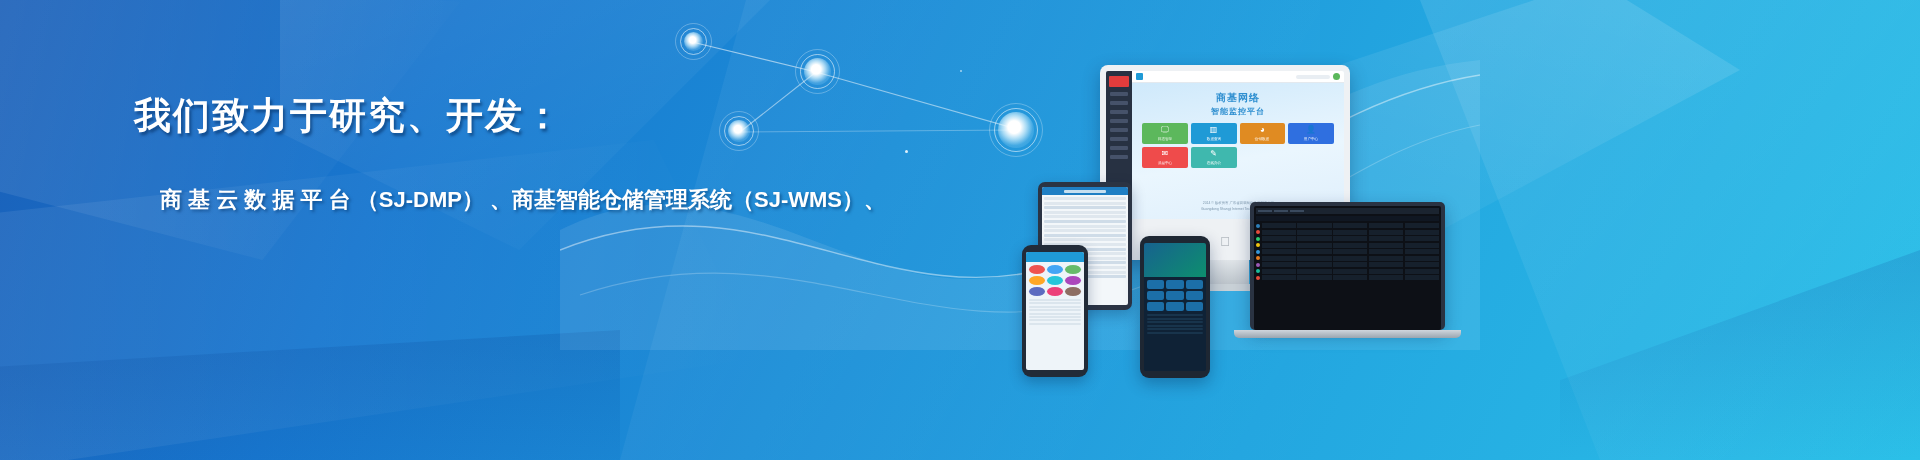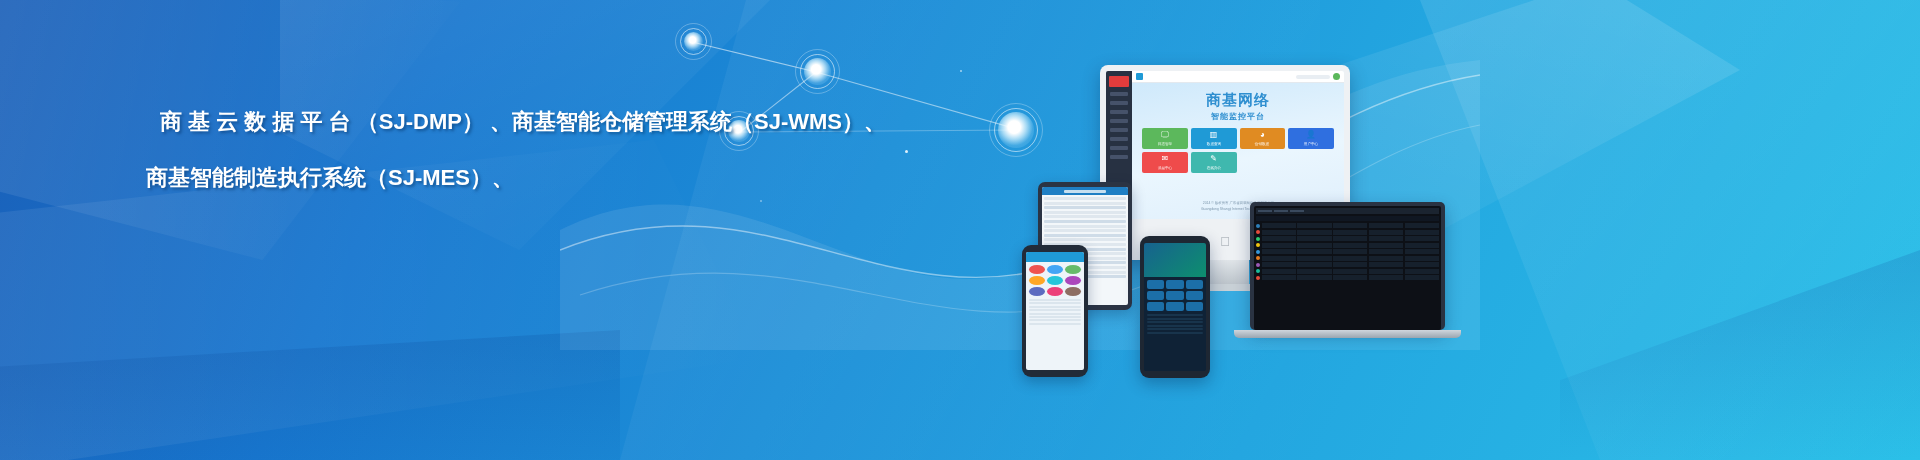--- a/index.html
+++ b/index.html
@@ -71,21 +71,21 @@
   .side-item{height:4px;margin:5px 4px;background:#46526a;border-radius:1px;}
   .imac-main{flex:1;display:flex;flex-direction:column;}
   .top-bar{height:11px;background:#ffffff;display:flex;align-items:center;
      justify-content:space-between;padding:0 4px;border-bottom:1px solid #e4e9ee;}
   .tb-sq{width:7px;height:7px;background:#1f9ad6;border-radius:1px;}
   .tb-right{display:flex;align-items:center;gap:3px;}
   .tb-search{width:34px;height:4px;background:#e9eef3;border-radius:2px;}
   .tb-av{width:7px;height:7px;border-radius:50%;background:#5bb85b;}
   .dash{flex:1;background:linear-gradient(170deg,#cfe9fb,#eaf6fe 55%,#dfeffc);
      padding:8px 10px 4px;display:flex;flex-direction:column;align-items:center;}
-  .dash-t1{font-size:15px;color:#2f8fd0;font-weight:bold;letter-spacing:1px;}
+  .dash-t1{font-size:10px;color:#2f8fd0;font-weight:bold;letter-spacing:1px;}
   .dash-t2{font-size:8px;color:#2f8fd0;font-weight:bold;letter-spacing:1px;margin-top:1px;}
   .tiles{display:grid;grid-template-columns:repeat(4,1fr);gap:3px;margin-top:6px;width:100%;}
   .tile{height:21px;border-radius:2px;display:flex;flex-direction:column;
      align-items:center;justify-content:center;color:#fff;}
   .tile .ti{font-size:8px;line-height:8px;}
   .tile .tl{font-size:4px;margin-top:2px;transform:scale(.9);}
   .dash-foot{margin-top:auto;text-align:center;font-size:3.6px;color:#7d97ad;line-height:6px;
      padding-bottom:3px;transform:scale(.95);}
   
   .tablet{position:absolute;left:38px;top:142px;width:86px;height:118px;
@@ -183,22 +183,22 @@
       <div class="ring"></div>
       <div class="core"></div>
   </div>
 
   <div class="spark" style="left:905px;top:150px;width:3px;height:3px;"></div>
   <div class="spark" style="left:960px;top:70px;width:2px;height:2px;opacity:.7;"></div>
   <div class="spark" style="left:1060px;top:195px;width:2px;height:2px;opacity:.6;"></div>
   <div class="spark" style="left:760px;top:200px;width:2px;height:2px;opacity:.5;"></div>
 
   <div class="copy">
+    <h1 class="headline">我们致力于研究、开发：</h1>
     <p class="subline l1">商 基 云 数 据 平 台 （SJ-DMP） 、商基智能仓储管理系统（SJ-WMS）、</p>
-    <p class="subline">商基智能制造执行系统（SJ-MES）、</p>
   </div>
 
   <div class="devices">
 
     <div class="imac">
       <div class="imac-body"></div>
       <div class="imac-screen">
         <div class="side-nav">
           <div class="side-logo"></div>
           <div class="side-item"></div>

